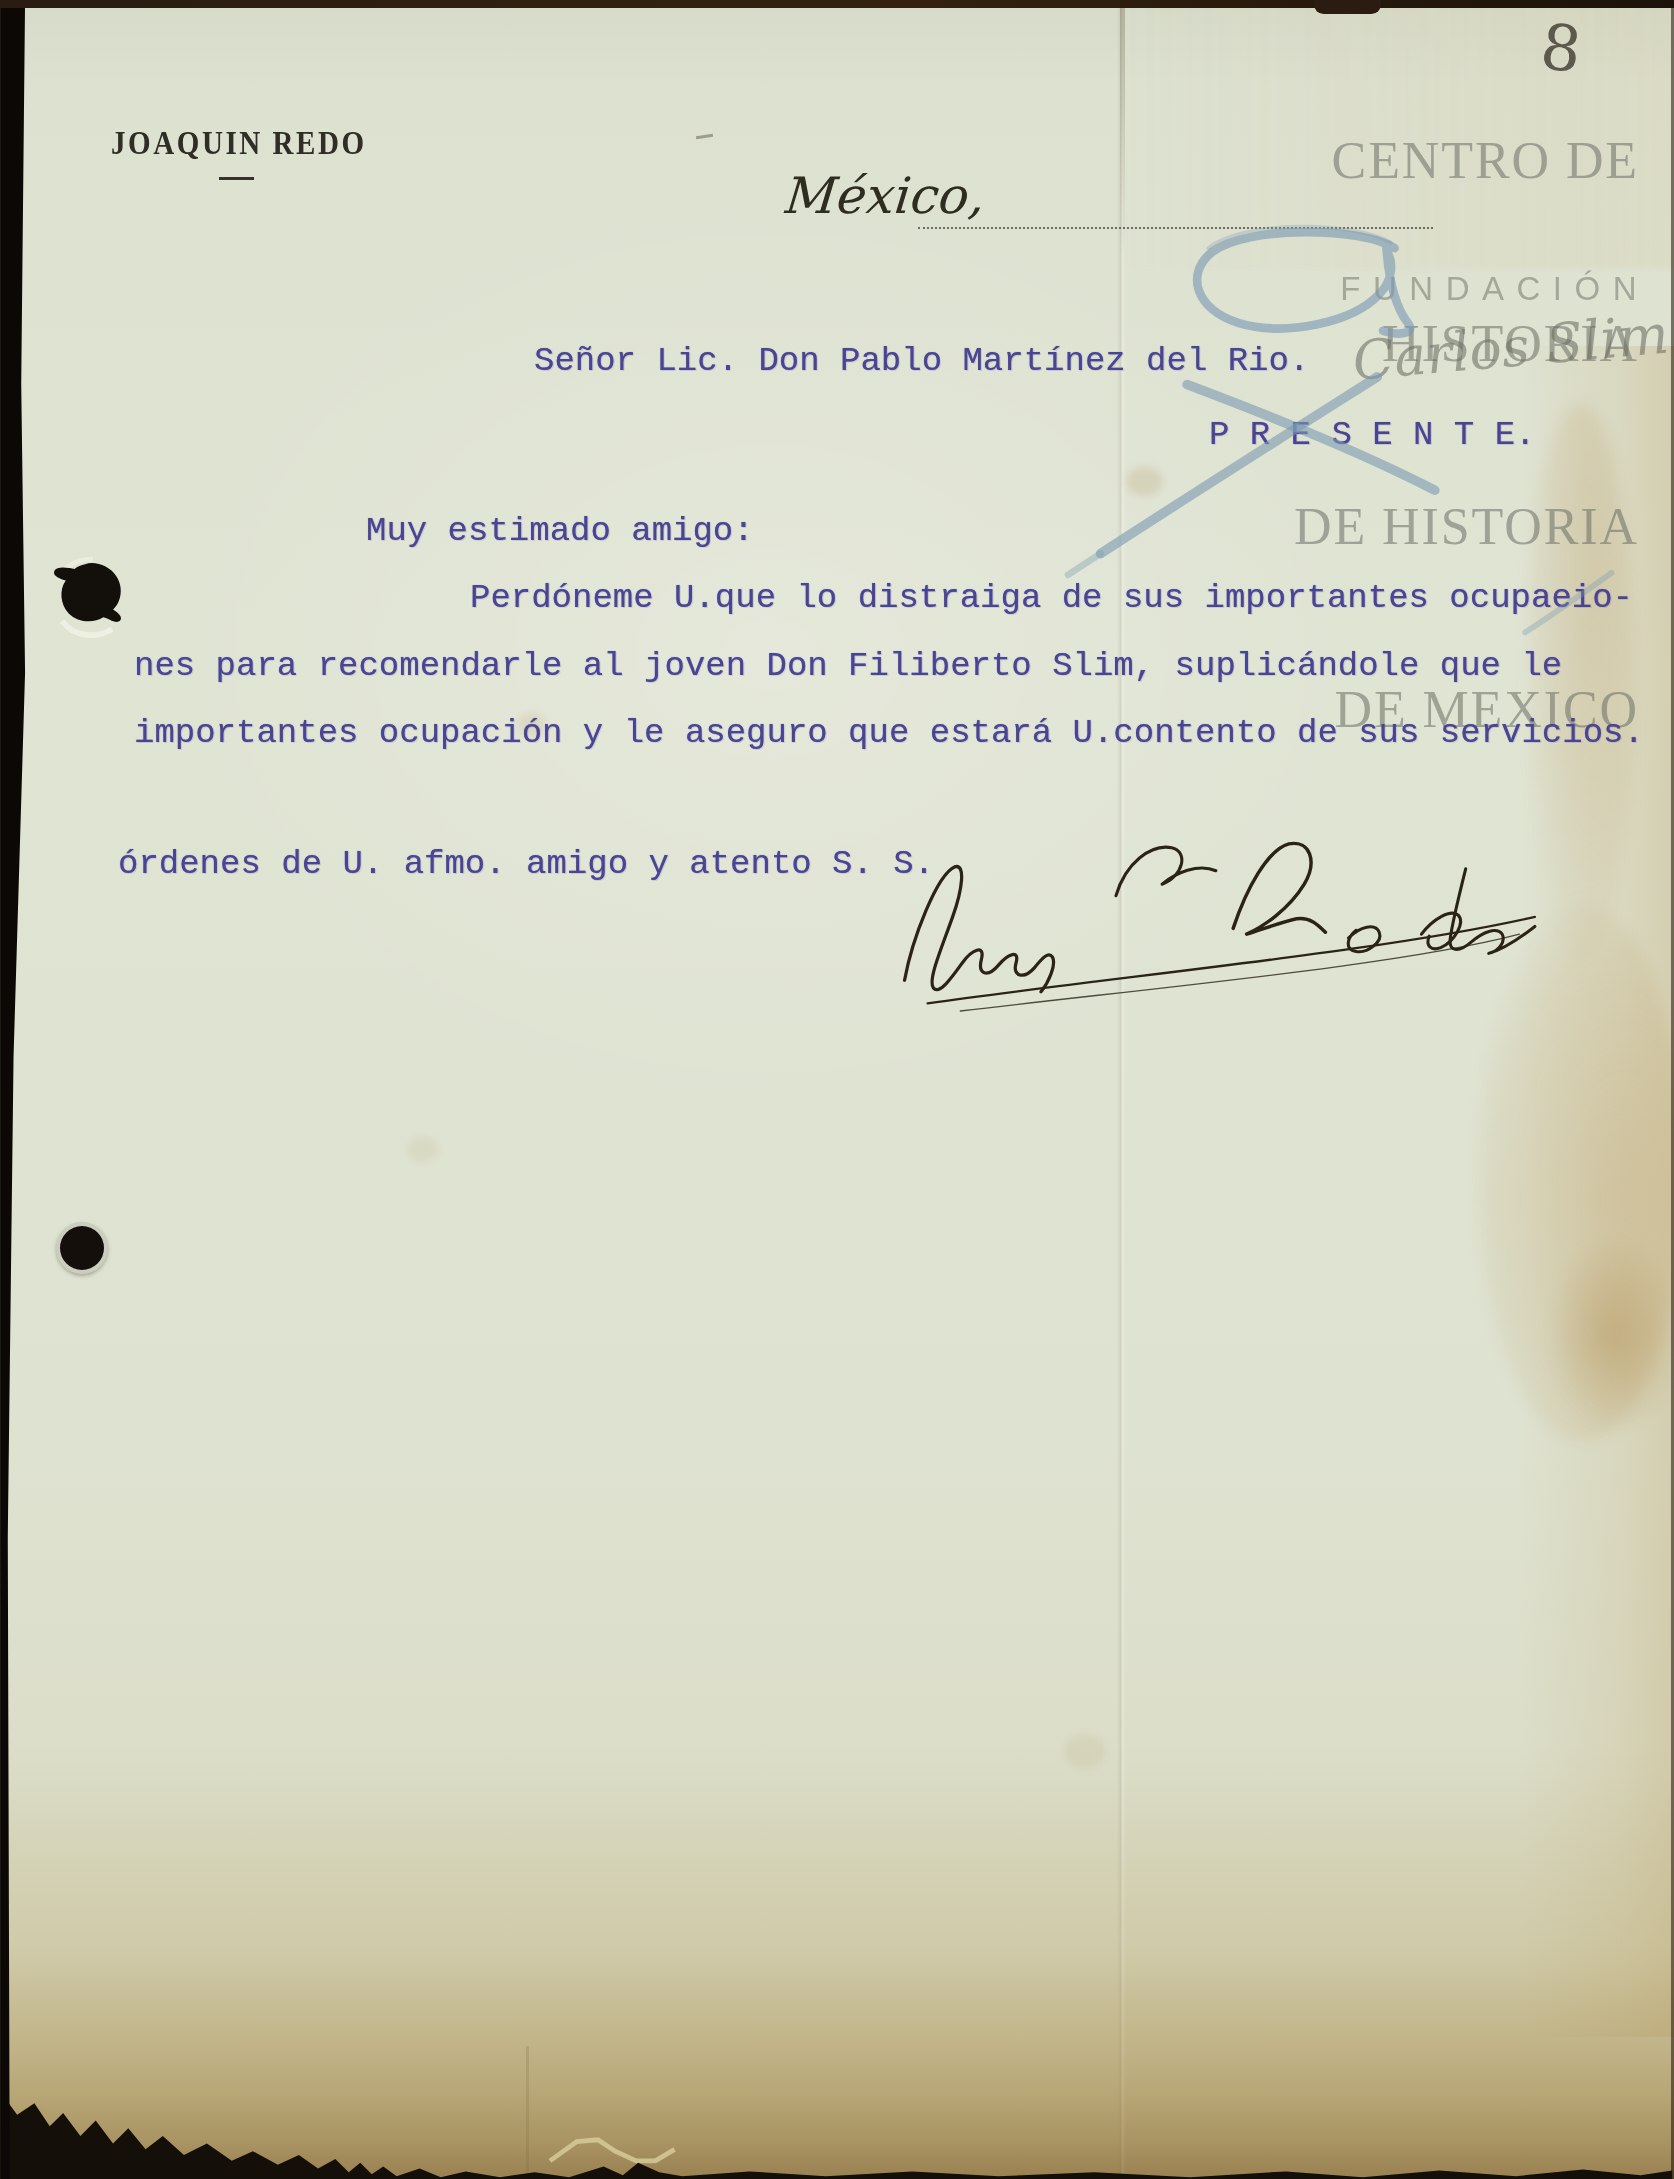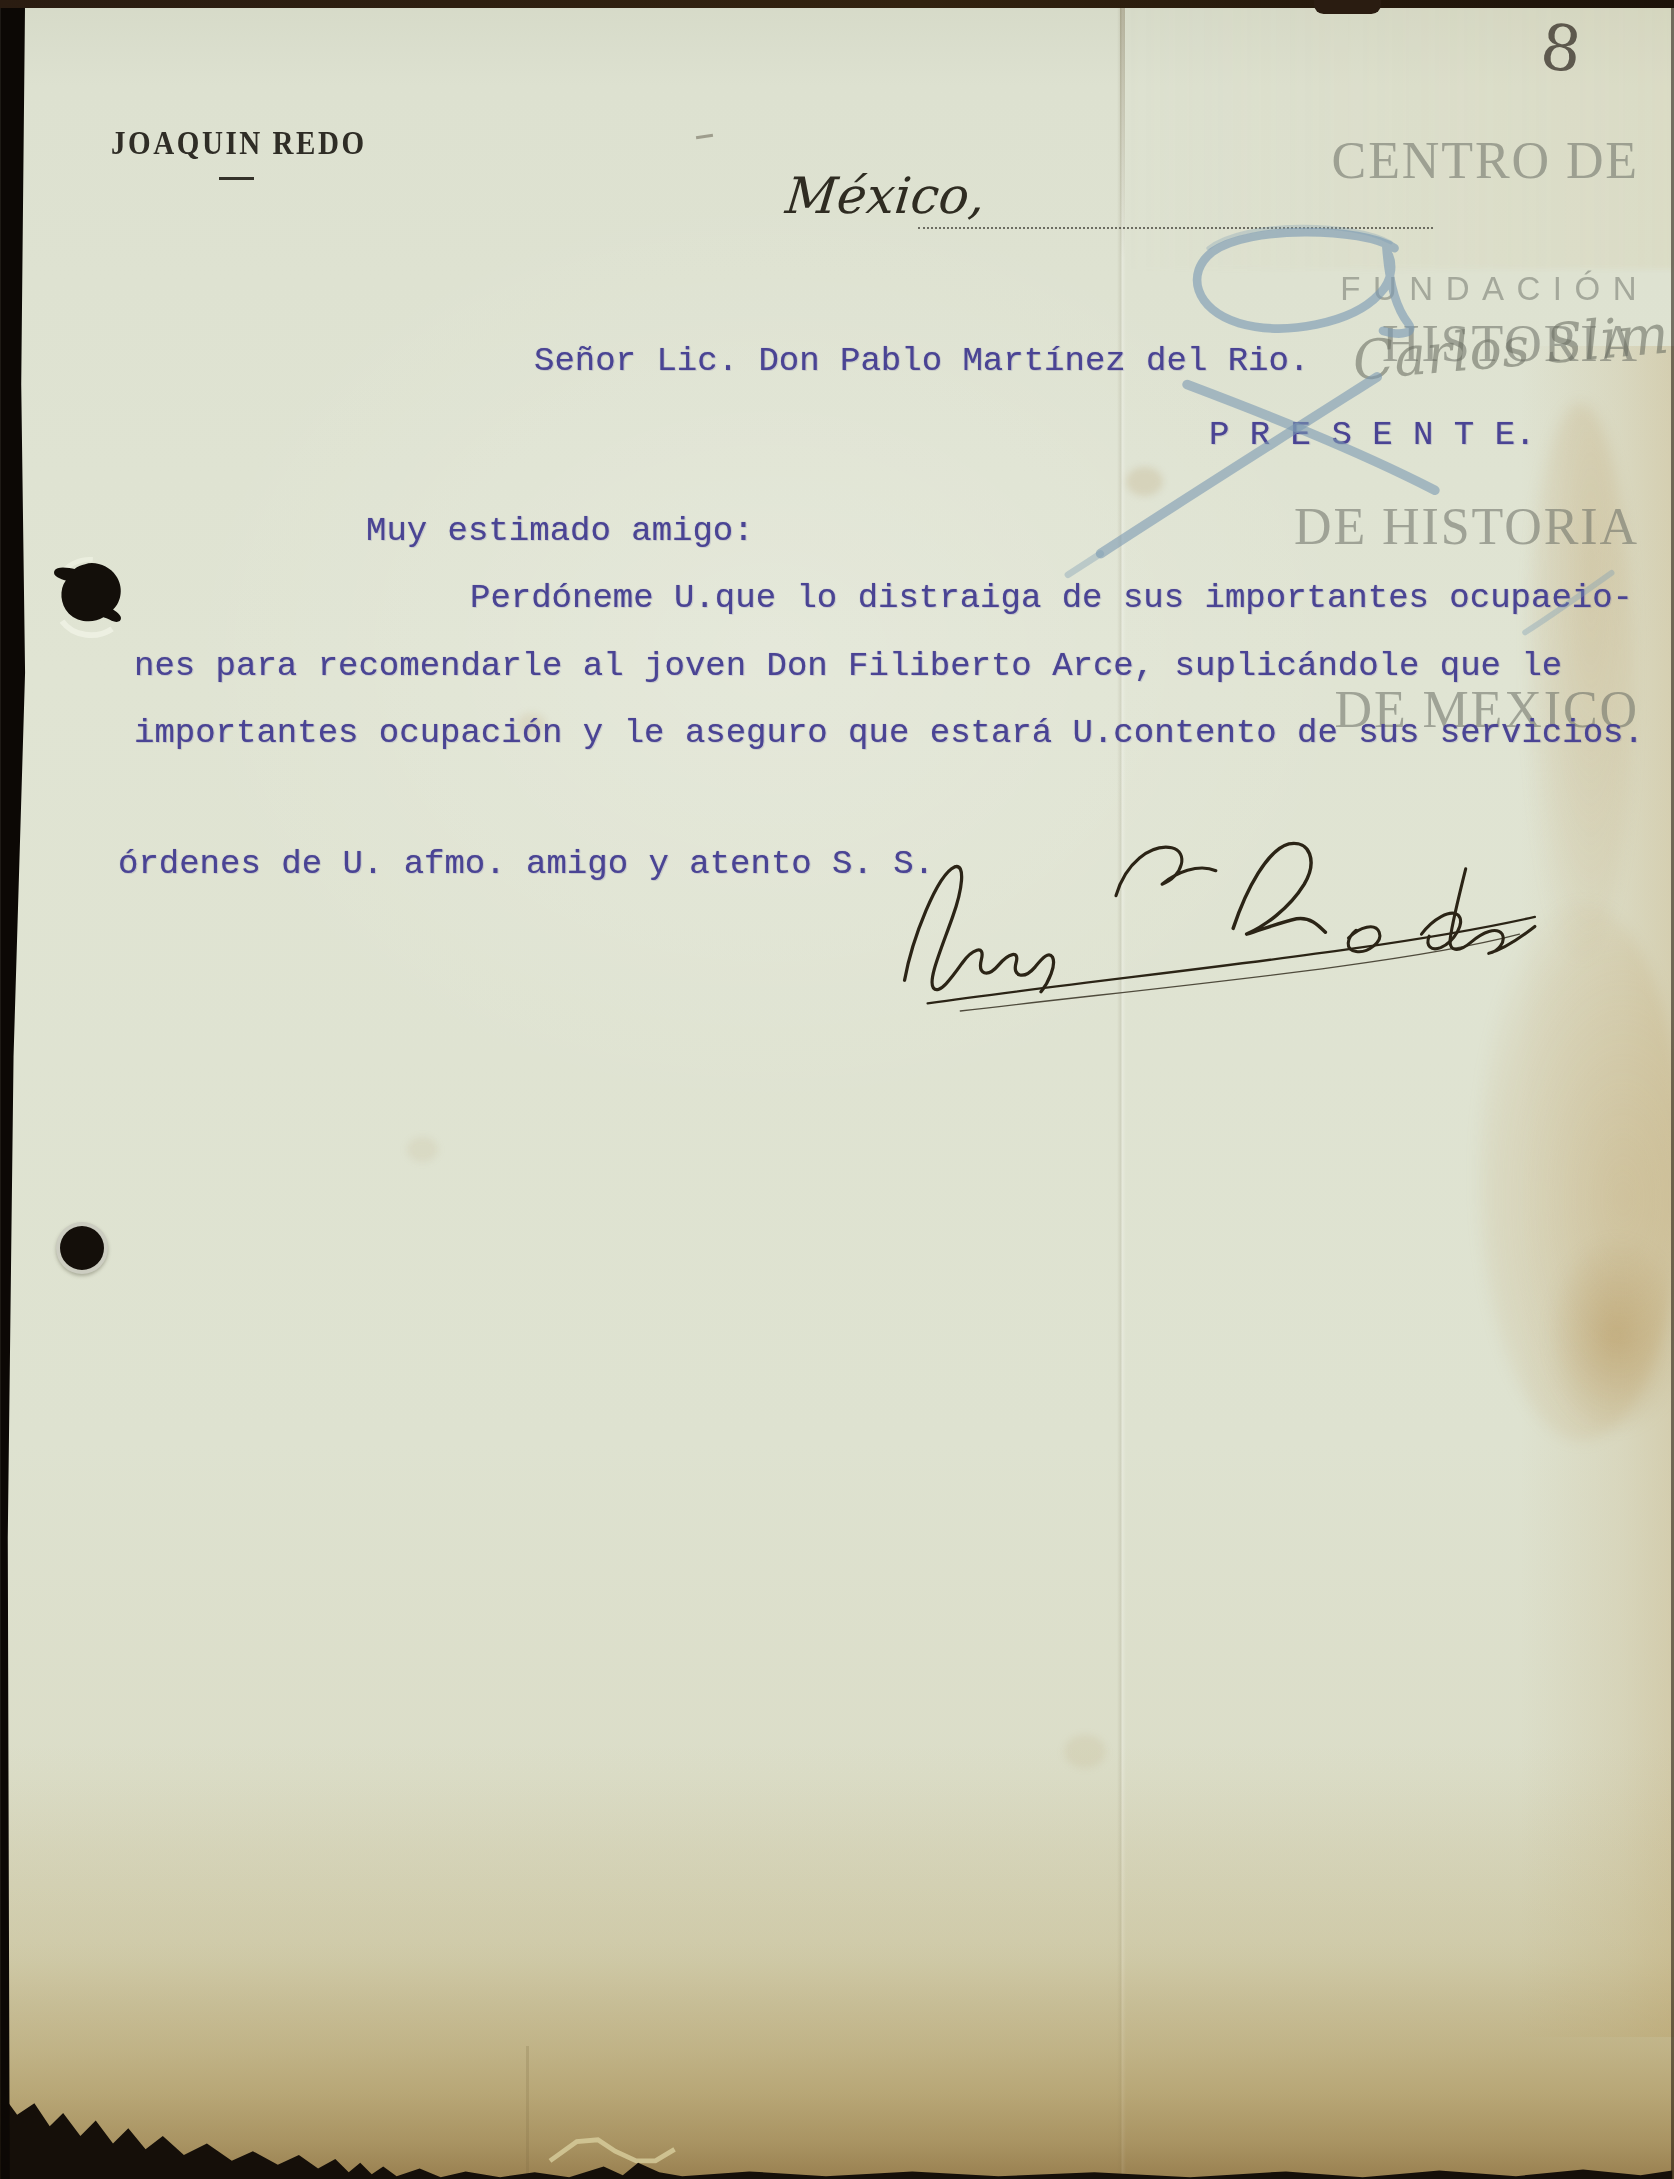--- a/index.html
+++ b/index.html
@@ -108,21 +108,21 @@
     <div class="pencil-dash"></div>
 
     <div class="mexico">México,</div>
     <div class="dotted-rule"></div>
 
     <div class="tw t-recipient">Señor Lic. Don Pablo Martínez del Rio.</div>
     <div class="tw t-presente">P R E S E N T E.</div>
 
     <div class="tw t-salutation">Muy estimado amigo:</div>
     <div class="tw t-l0">Perdóneme U.que lo distraiga de sus importantes ocupaeio-</div>
-    <div class="tw t-l1">nes para recomendarle al joven Don Filiberto Arce, suplicándole que le</div>
+    <div class="tw t-l1">nes para recomendarle al joven Don Filiberto Slim, suplicándole que le</div>
     <div class="tw t-l2">importantes ocupación y le aseguro que estará U.contento de sus servicios.</div>
     <div class="tw t-l4">órdenes de U. afmo. amigo y atento S. S.</div>
 
     <svg class="abs" style="left:845px;top:834px;" width="711" height="183" viewBox="0 0 740 190" role="img" aria-label="Joaquín Redo">
       <g fill="none" stroke="#2b2416" stroke-linecap="round" stroke-linejoin="round">
         <path stroke-width="3.4" d="M62,152 C70,108 96,42 114,34 C126,30 122,58 112,86 C100,120 86,152 92,160 C98,168 112,148 122,134 C132,120 146,114 142,130 C138,146 148,150 160,136 C170,124 182,120 178,134 C174,148 186,152 198,138 C206,128 212,122 216,128 C220,136 212,154 204,164"></path>
         <path stroke-width="3.2" d="M282,64 C292,30 318,10 340,14 C358,18 352,44 330,52 C344,40 368,30 386,38"></path>
         <path stroke-width="3.6" d="M404,98 C418,56 440,16 462,10 C484,6 492,28 478,52 C462,78 436,96 418,104 C432,100 452,92 470,88 C484,86 492,94 500,102"></path>
         <path stroke-width="3.2" d="M524,108 C536,96 552,92 556,102 C560,112 544,124 532,122 C520,120 522,108 532,100"></path>
         <path stroke-width="3.2" d="M600,104 C612,88 630,78 638,84 C646,92 634,112 620,118 C610,122 604,116 608,106"></path>

